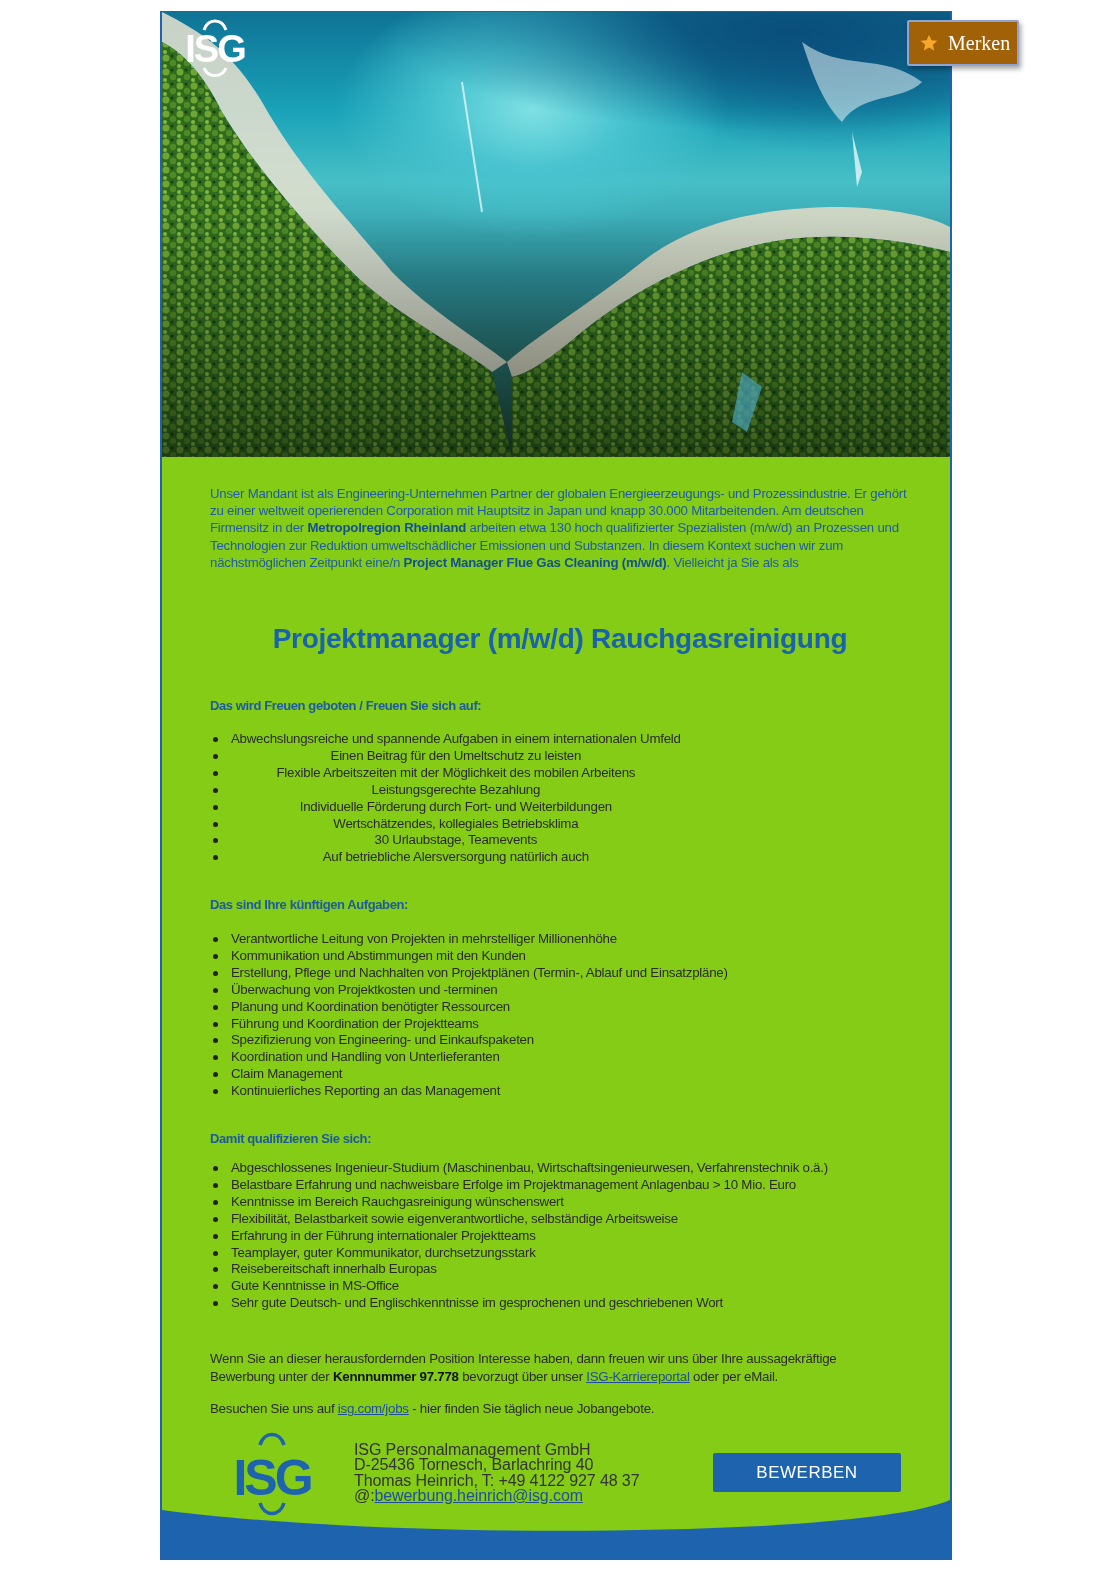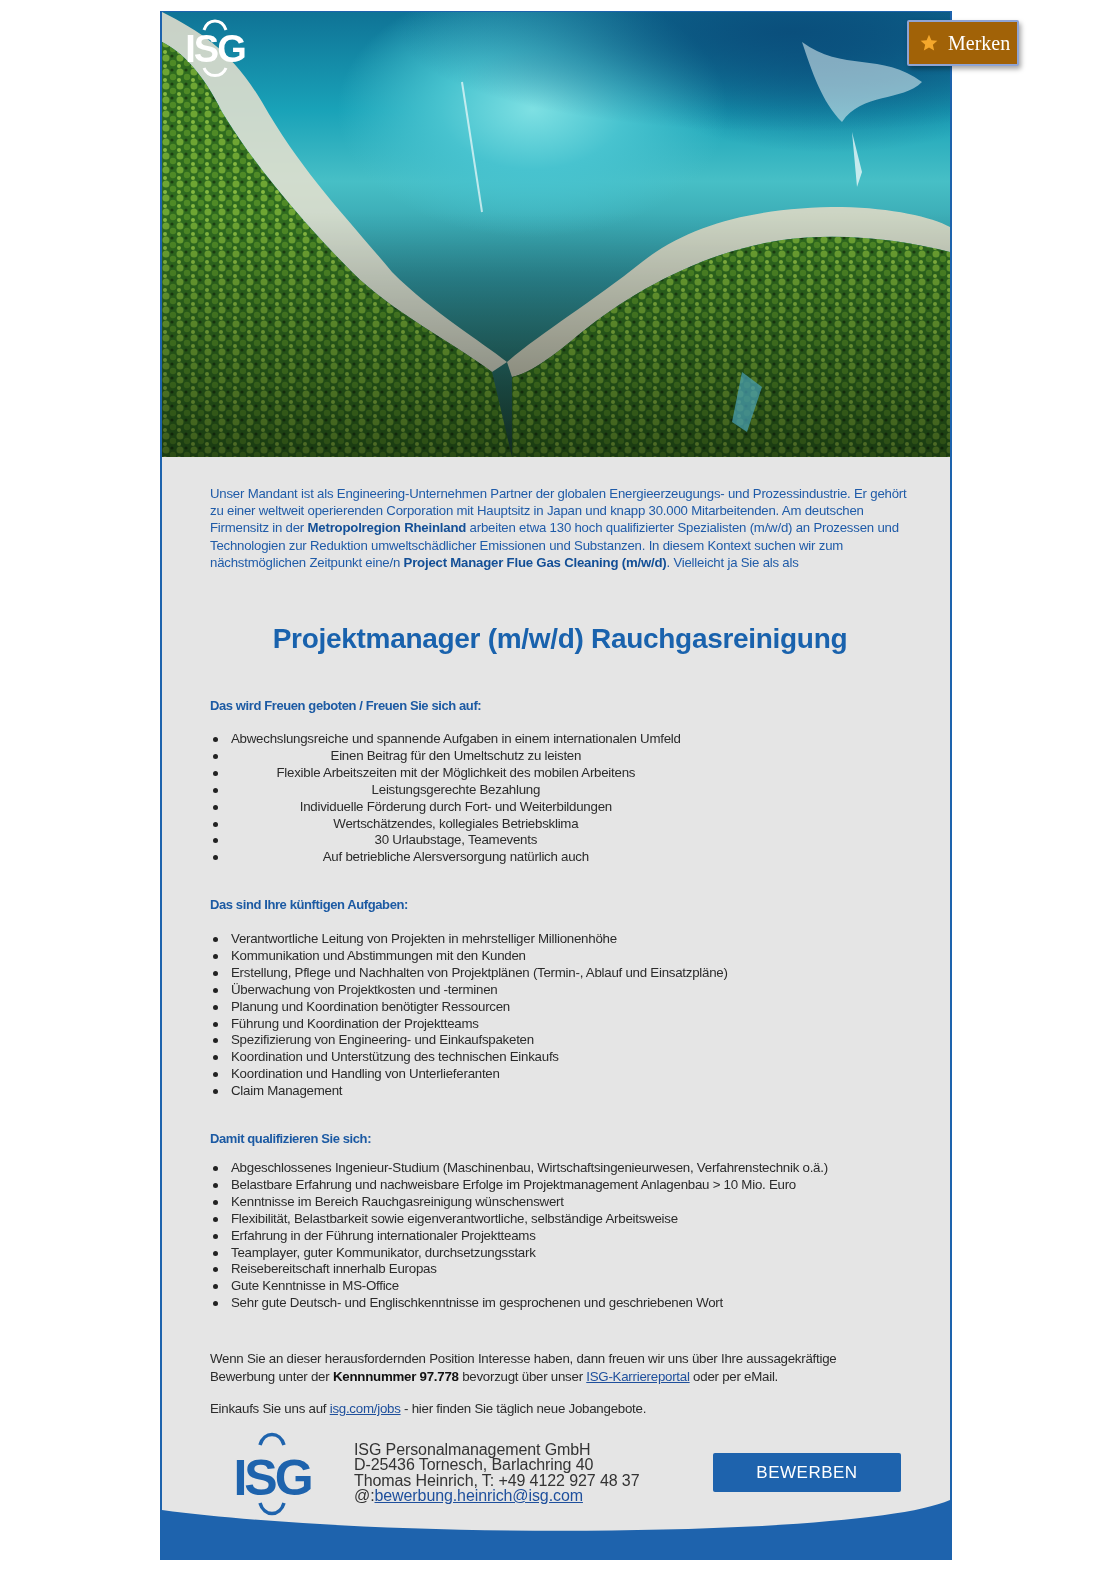--- a/index.html
+++ b/index.html
@@ -2,21 +2,21 @@
 <html><head>
 <meta charset="utf-8">
 <style>
   * { box-sizing: border-box; margin: 0; padding: 0; }
   html, body { width: 1120px; height: 1584px; background: #ffffff; overflow: hidden; }
   body { position: relative; font-family: "Liberation Sans", "DejaVu Sans", sans-serif; color: #222; }
 
   .page {
     position: absolute; left: 160px; top: 11px; width: 792px; height: 1549px;
     border-left: 2px solid #1d63ad; border-right: 2px solid #1d63ad; border-top: 1px solid #1d63ad;
-    background: #e5e5e5; overflow: hidden;
+    background: #84cc16; overflow: hidden;
   }
 
   
   .hero {
     position: absolute; left: 0; top: 0; width: 788px; height: 445px; overflow: hidden;
     background:
       radial-gradient(ellipse 260px 170px at 47% 22%, #7ee0e3 0%, #48c3cf 35%, rgba(40,150,175,0) 75%),
       radial-gradient(ellipse 330px 150px at 85% 8%, #0d5f8a 0%, rgba(13,95,138,0) 70%),
       linear-gradient(180deg, #0f7396 0%, #19a2b8 22%, #47bfc6 38%, #3aa9b3 48%, #2c8a94 60%, #204e3a 100%);
   }
@@ -136,23 +136,23 @@
 
     <div class="section-head" style="top:412px;">Das sind Ihre künftigen Aufgaben:</div>
     <ul class="blist" style="top:446px;">
       <li>Verantwortliche Leitung von Projekten in mehrstelliger Millionenhöhe</li>
       <li>Kommunikation und Abstimmungen mit den Kunden</li>
       <li>Erstellung, Pflege und Nachhalten von Projektplänen (Termin-, Ablauf und Einsatzpläne)</li>
       <li>Überwachung von Projektkosten und -terminen</li>
       <li>Planung und Koordination benötigter Ressourcen</li>
       <li>Führung und Koordination der Projektteams</li>
       <li>Spezifizierung von Engineering- und Einkaufspaketen</li>
-      <li>Koordination und Unterstützung des technischen Einkaufs</li>
       <li>Koordination und Handling von Unterlieferanten</li>
       <li>Claim Management</li>
+      <li>Kontinuierliches Reporting an das Management</li>
     </ul>
 
     <div class="section-head" style="top:646px;">Damit qualifizieren Sie sich:</div>
     <ul class="blist" style="top:675px;">
       <li>Abgeschlossenes Ingenieur-Studium (Maschinenbau, Wirtschaftsingenieurwesen, Verfahrenstechnik o.ä.)</li>
       <li>Belastbare Erfahrung und nachweisbare Erfolge im Projektmanagement Anlagenbau &gt; 10 Mio. Euro</li>
       <li>Kenntnisse im Bereich Rauchgasreinigung wünschenswert</li>
       <li>Flexibilität, Belastbarkeit sowie eigenverantwortliche, selbständige Arbeitsweise</li>
       <li>Erfahrung in der Führung internationaler Projektteams</li>
       <li>Teamplayer, guter Kommunikator, durchsetzungsstark</li>
@@ -162,21 +162,21 @@
     </ul>
 
     <div class="closing" style="top:865px;">
       <div>Wenn Sie an dieser herausfordernden Position Interesse haben, dann freuen wir uns über Ihre aussagekräftige</div>
       <div>
         <span>Bewerbung unter der </span><b>Kennnummer 97.778</b><span> bevorzugt über unser </span><a class="link">ISG-Karriereportal</a><span> oder per eMail.</span>
       </div>
     </div>
 
     <div class="closing" style="top:915px;">
-      <span>Einkaufs Sie uns auf </span><a class="link">isg.com/jobs</a><span> - hier finden Sie täglich neue Jobangebote.</span>
+      <span>Besuchen Sie uns auf </span><a class="link">isg.com/jobs</a><span> - hier finden Sie täglich neue Jobangebote.</span>
     </div>
   </div>
 
   <svg class="footer-logo" viewBox="0 0 124 86" style="left:48px; top:1419px;">
     <path d="M50 14 C54 0 70 0 74 14" stroke="#1e63ad" stroke-width="3.5" fill="none"></path>
     <path d="M50 72 C54 86 70 86 74 72" stroke="#1e63ad" stroke-width="3.5" fill="none"></path>
     <text x="62" y="64" text-anchor="middle" font-family="Liberation Sans, sans-serif" font-weight="bold" font-size="50" fill="#1e63ad" letter-spacing="-3">ISG</text>
   </svg>
 
   <div class="contact" style="left:192px; top:1430px;">

